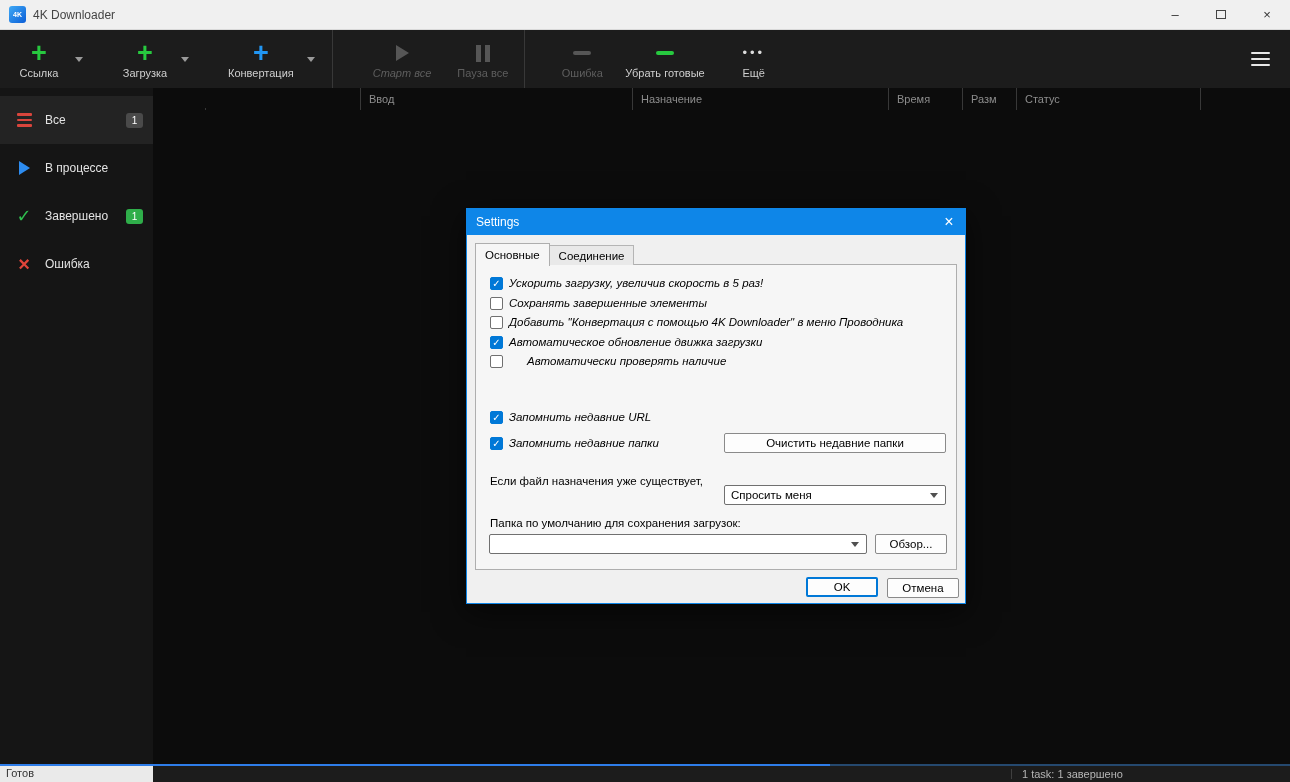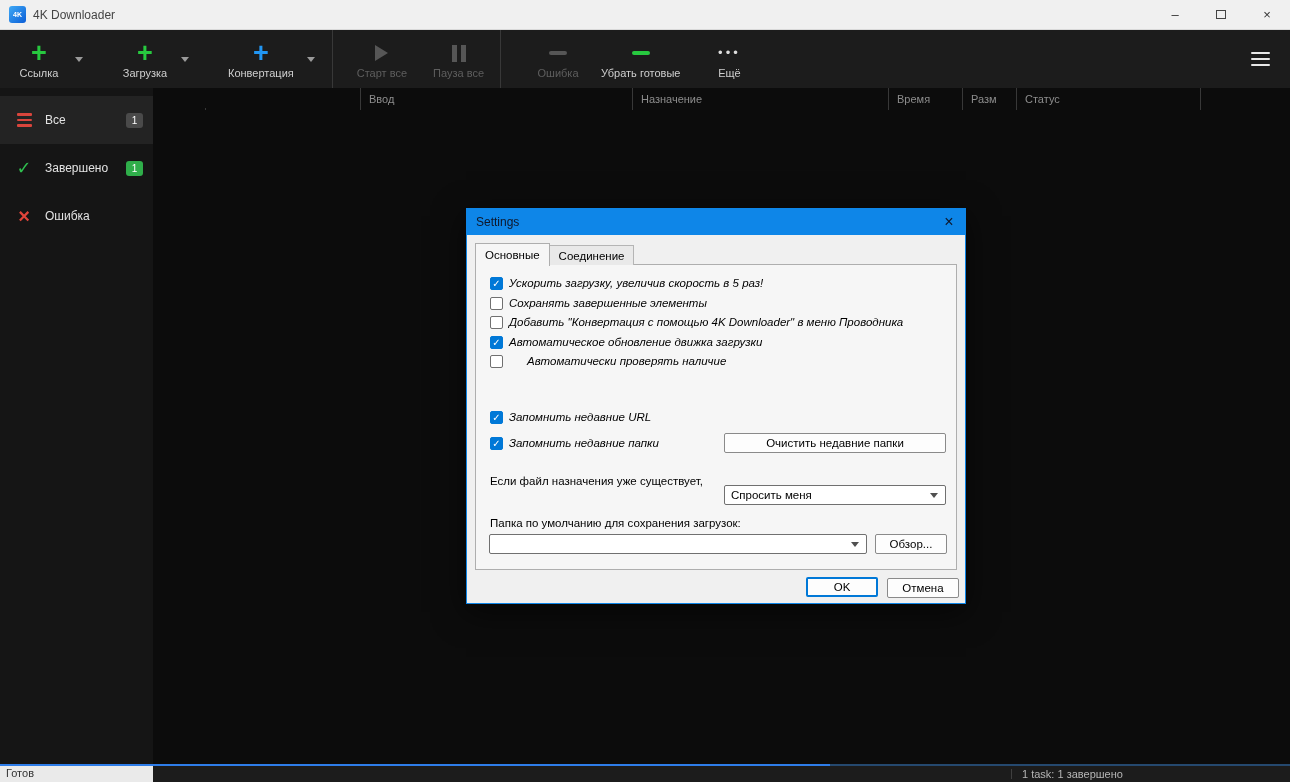--- a/index.html
+++ b/index.html
@@ -63,21 +63,21 @@
   .accent .a1 { width:830px; background:#2e7de9; }
   .accent .a2 { flex:1; background:#25496f; }
   .statusbar { position:absolute; left:0; top:766px; width:1290px; height:16px; display:flex;justify-content:flex-end; }
   .status-left { width:153px; background:#eaeaea; font-size:11px; color:#333; padding-left:6px; line-height:15px; }
   .status-dark { flex:1; background:#1c1c1c; position:relative; }
   .status-right { position:absolute; left:869px; top:1px; font-size:11px; color:#b5b5b5; line-height:14px; }
   .status-sep { position:absolute; top:3px; width:1px; height:10px; background:#3f3f3f; }
 
   
   .dialog { position:absolute; left:466px; top:208px; width:500px; height:396px; background:#f0f0f0; border:1px solid #0e86e8; box-shadow:0 8px 30px rgba(0,0,0,.6); z-index:10; font-size:12px; color:#000; }
-  .dlg-title { position:absolute; left:0; top:0; right:0; height:26px; background:#0e86e8; color:#0f172a; display:flex; align-items:center; padding-left:9px; font-size:12px; }
+  .dlg-title { position:absolute; left:0; top:0; right:0; height:26px; background:#0e86e8; color:#ffffff; display:flex; align-items:center; padding-left:9px; font-size:12px; }
   .dlg-close { margin-left:auto; width:32px; height:26px; display:flex; align-items:center; justify-content:center; font-size:16px; }
   .tabs { position:absolute; left:8px; top:33px; display:flex; align-items:flex-end; z-index:3; }
   .tab { font-size:11.5px; padding:0 9px; display:flex; align-items:center; white-space:nowrap; }
   .tab.active { height:23px; background:#f6f6f6; border:1px solid #aeaeae; border-bottom:none; position:relative; top:1px; }
   .tab.inactive { height:20px; background:#e9e9e9; border:1px solid #b5b5b5; border-bottom:none; border-left:none; }
   .panel { position:absolute; left:8px; top:55px; width:482px; height:306px; background:#f6f6f6; border:1px solid #aeaeae; }
   .cbrow { position:absolute; left:14px; display:flex; align-items:center; gap:6px; height:16px; }
   .cb { width:13px; height:13px; border:1px solid #707070; background:#fff; border-radius:2px; display:flex; align-items:center; justify-content:center; font-size:10px; color:#fff; flex:none; }
   .cb.checked { background:#0078d7; border-color:#0078d7; }
   .cb.checked::after { content:"✓"; }
@@ -135,21 +135,21 @@
           </span>
         <span class="tb-label">Конвертация</span>
       </div>
       <div class="tb-caret">
           <span class="tri-dn"></span>
         </div>
     </div>
 
     <div class="tb-sep"></div>
 
-    <div class="tb-wrap" style="margin-left:8px;">
+    <div class="tb-wrap" style="margin-left:24px;font-style:italic;">
       <div class="tb-btn disabled">
         <span class="tb-icon">
             <span class="play-gray"></span>
           </span>
         <span class="tb-label">Старт все</span>
       </div>
     </div>
     <div class="tb-wrap" style="margin-left:14px;">
       <div class="tb-btn disabled">
         <span class="tb-icon">
@@ -199,20 +199,26 @@
   <div class="body">
     <div class="sidebar">
       <div class="side-item selected">
         <span class="side-icon list-icon">
             <span></span>
             <span></span>
             <span></span>
           </span>
         <span class="side-label">Все</span>
         <span class="badge gray">1</span>
+      </div>
+      <div class="side-item">
+        <span class="side-icon">
+            <span class="play-blue"></span>
+          </span>
+        <span class="side-label">В процессе</span>
       </div>
       <div class="side-item">
         <span class="side-icon check-green">✓</span>
         <span class="side-label">Завершено</span>
         <span class="badge green">1</span>
       </div>
       <div class="side-item">
         <span class="side-icon x-red">×</span>
         <span class="side-label">Ошибка</span>
       </div>

